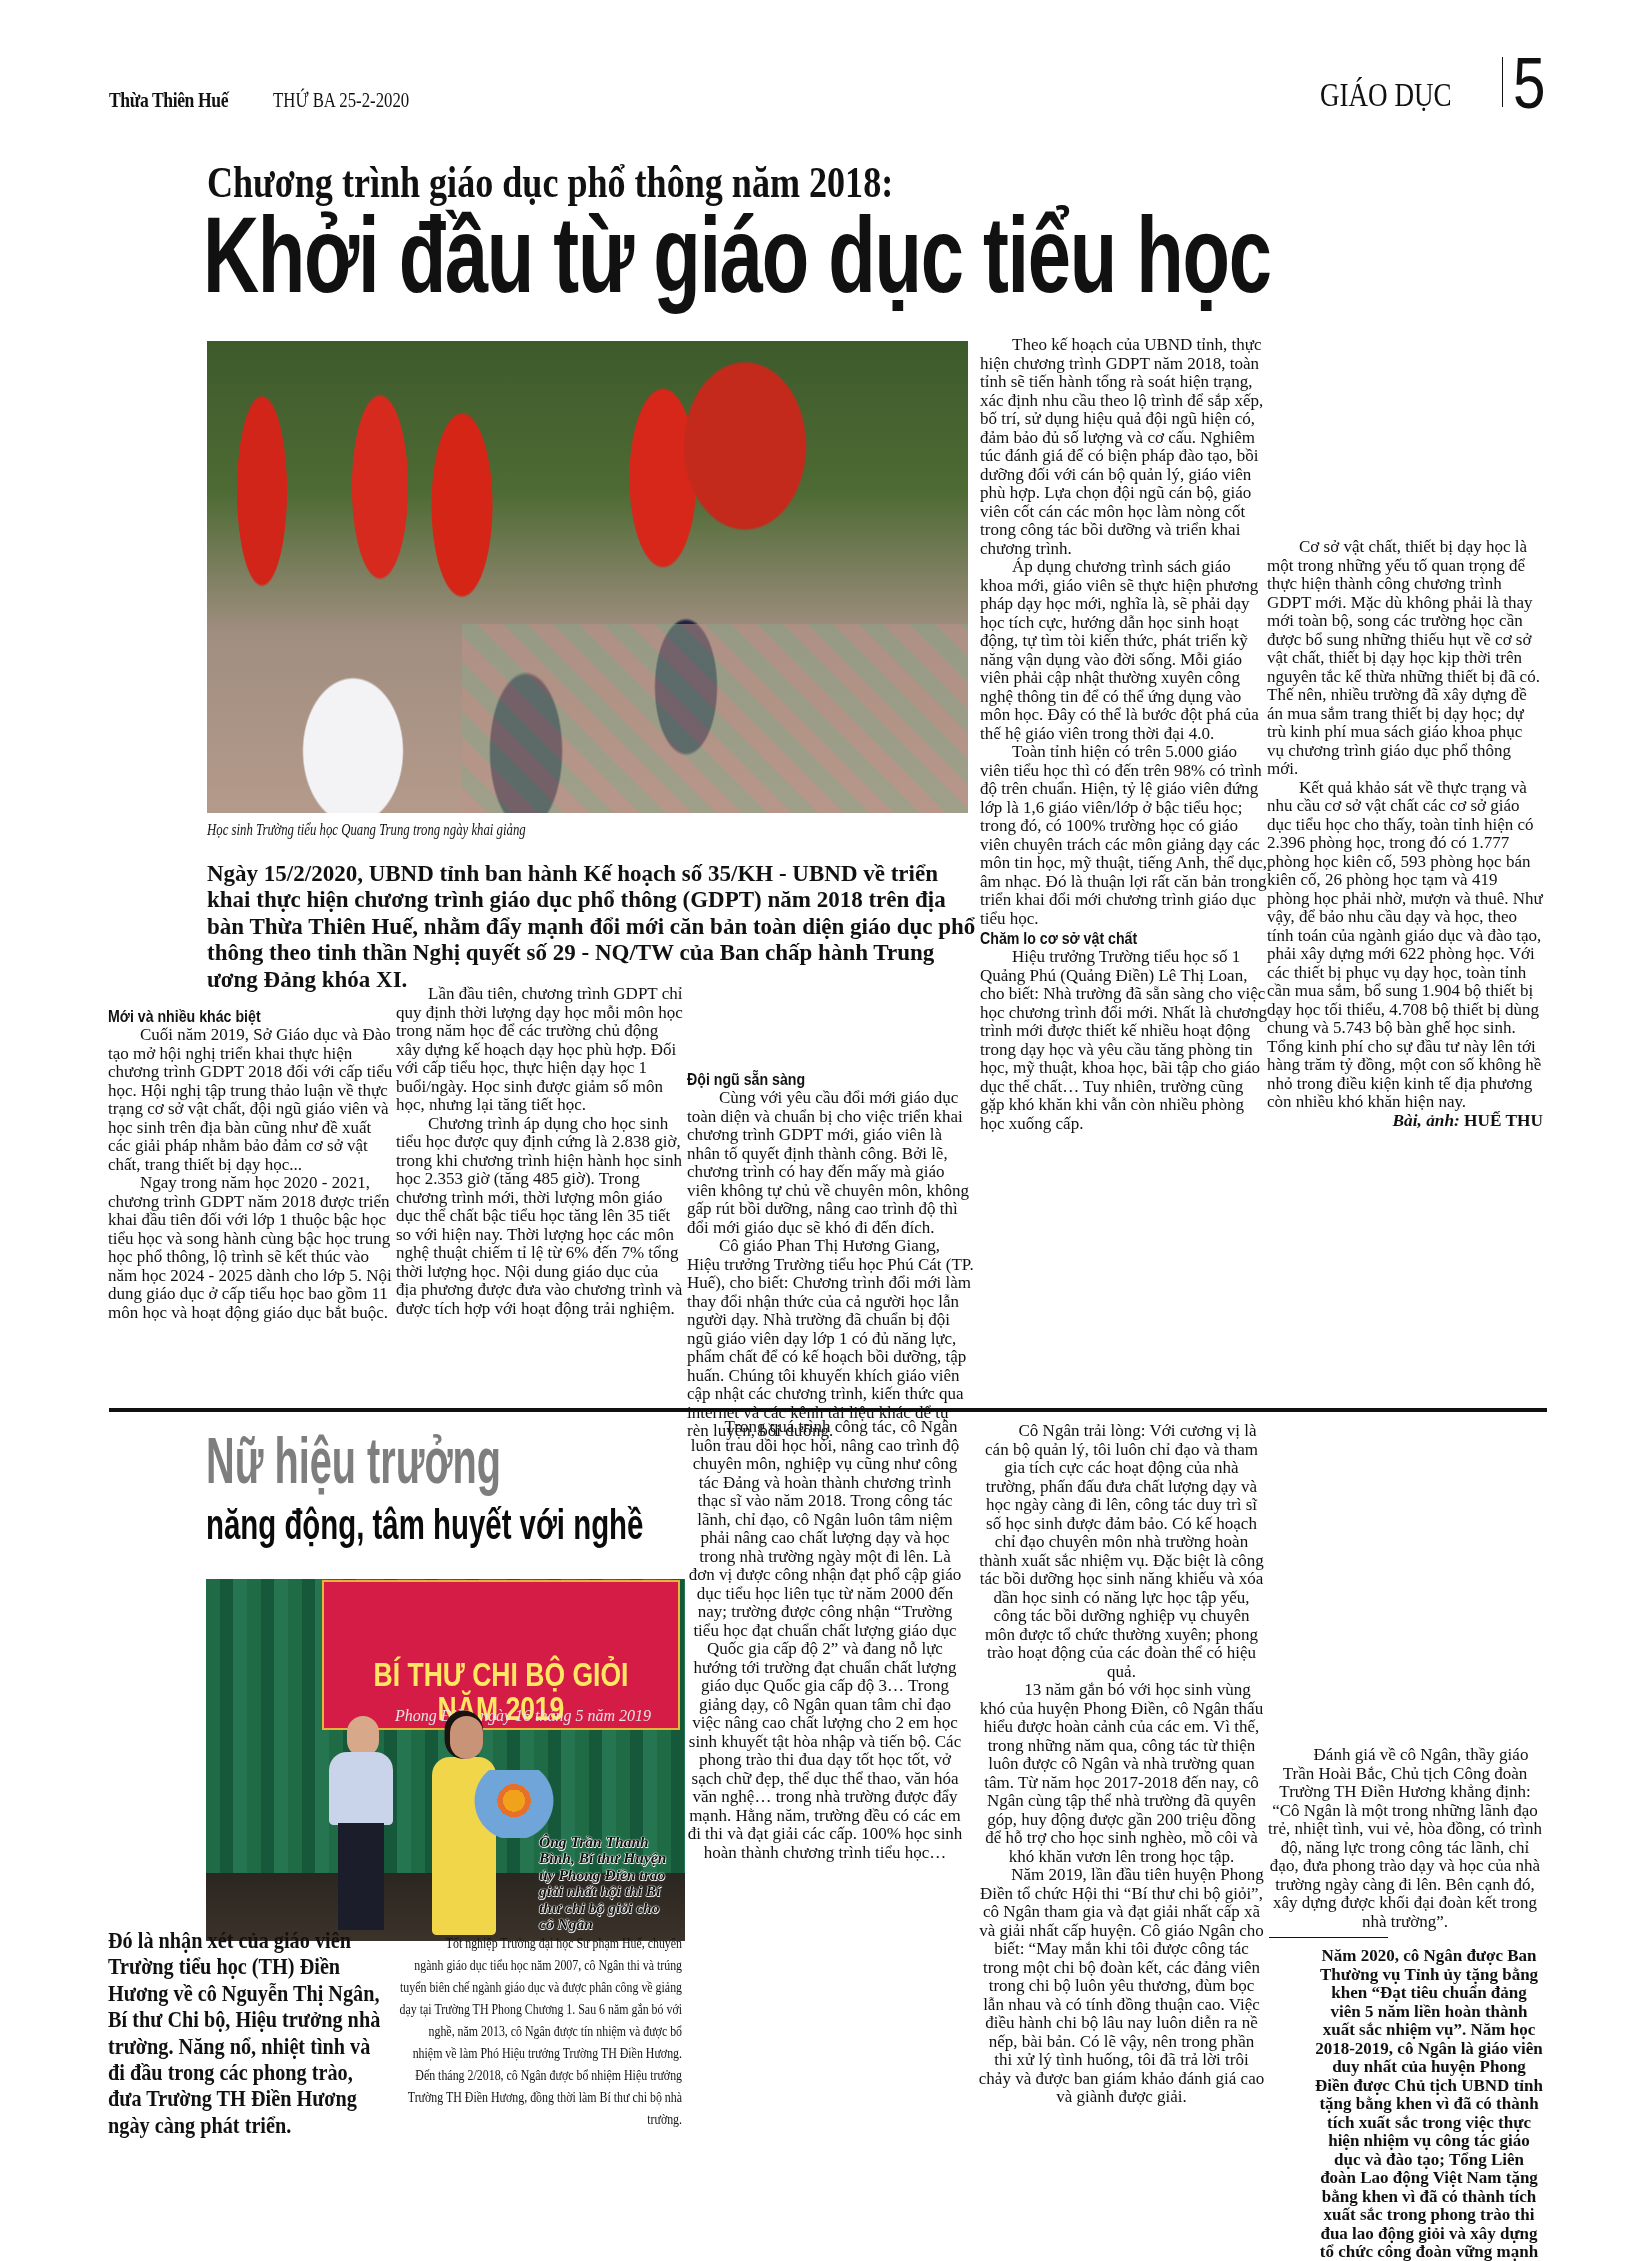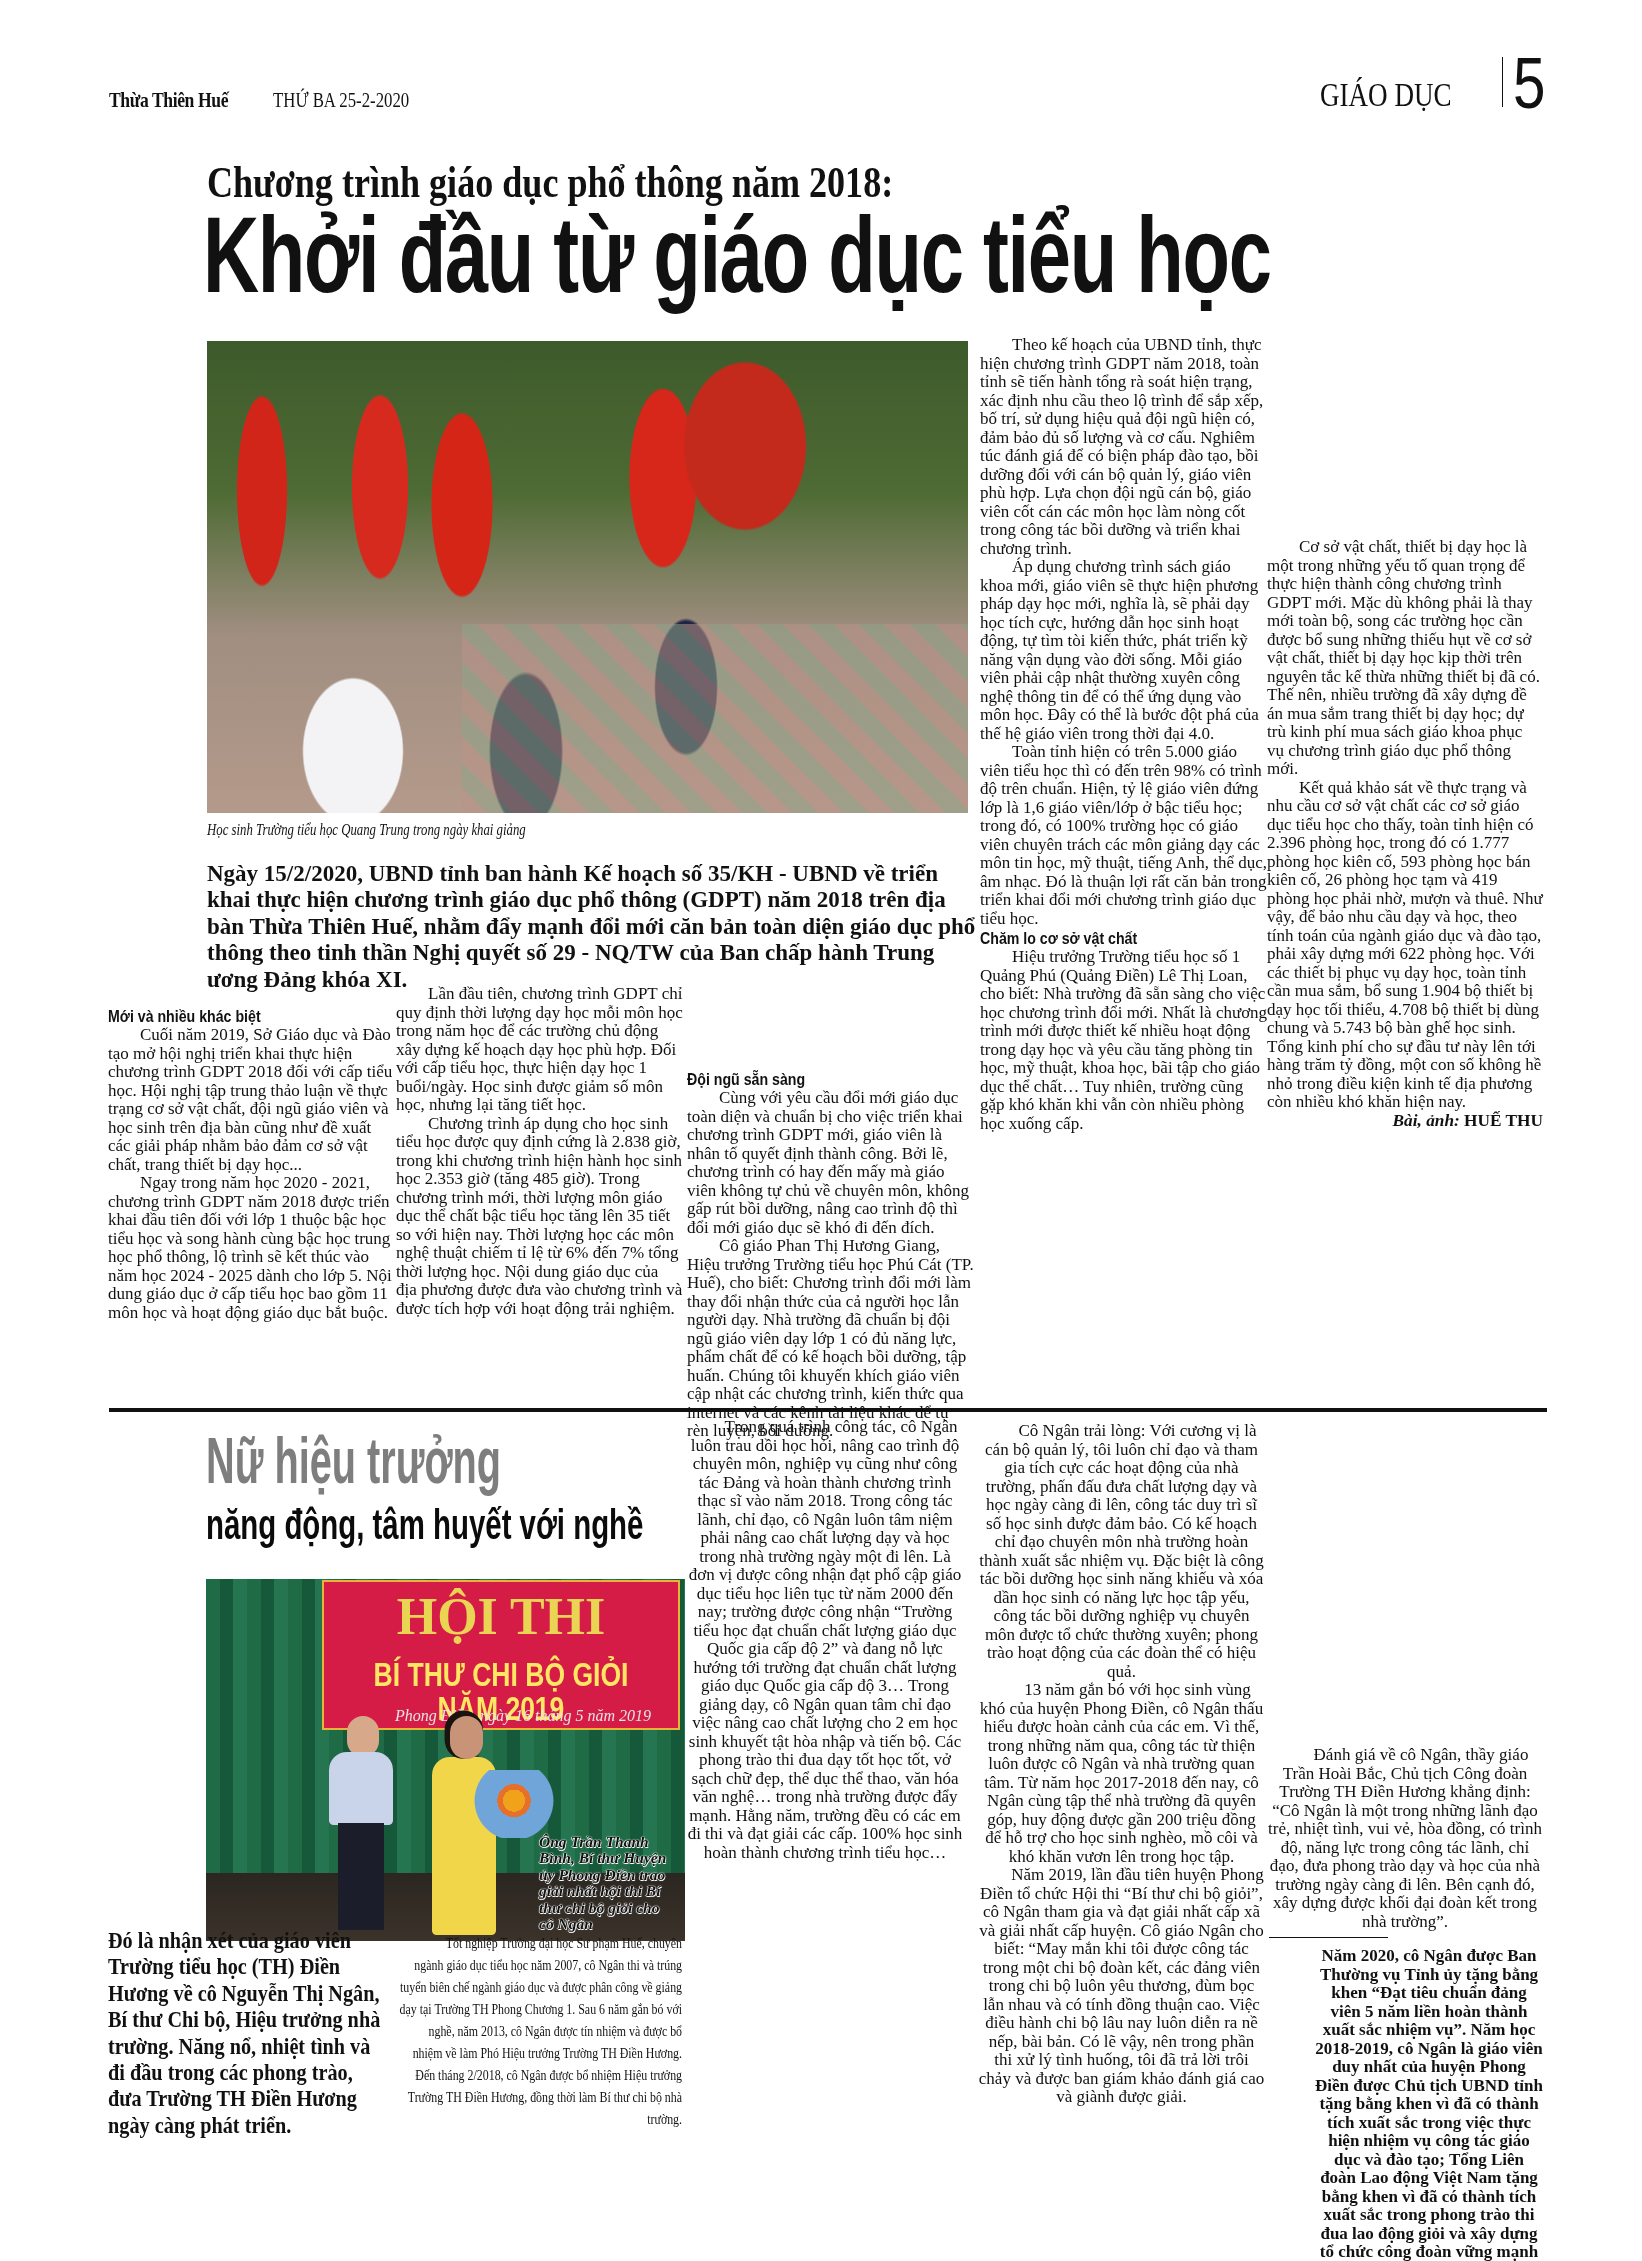--- a/index.html
+++ b/index.html
@@ -135,21 +135,20 @@
   <p class="byline"><i>Bài, ảnh:</i> <b>HUẾ THU</b></p>
 </div>
 
 <div class="abs rule-sep"></div>
 
 <h2 class="abs h2a">Nữ hiệu trưởng</h2>
 <h2 class="abs h2b">năng động, tâm huyết với nghề</h2>
 
 <div class="abs photo2">
   <div class="banner">
-    <div class="b1">HỘI THI</div>
     <div class="b2">BÍ THƯ CHI BỘ GIỎI NĂM 2019</div>
     <div class="b3">Phong Điền, ngày 16 tháng 5 năm 2019</div>
   </div>
   <div class="stage"></div>
   <div class="man">
       <div class="head"></div>
       <div class="shirt"></div>
       <div class="pants"></div>
     </div>
   <div class="woman">

